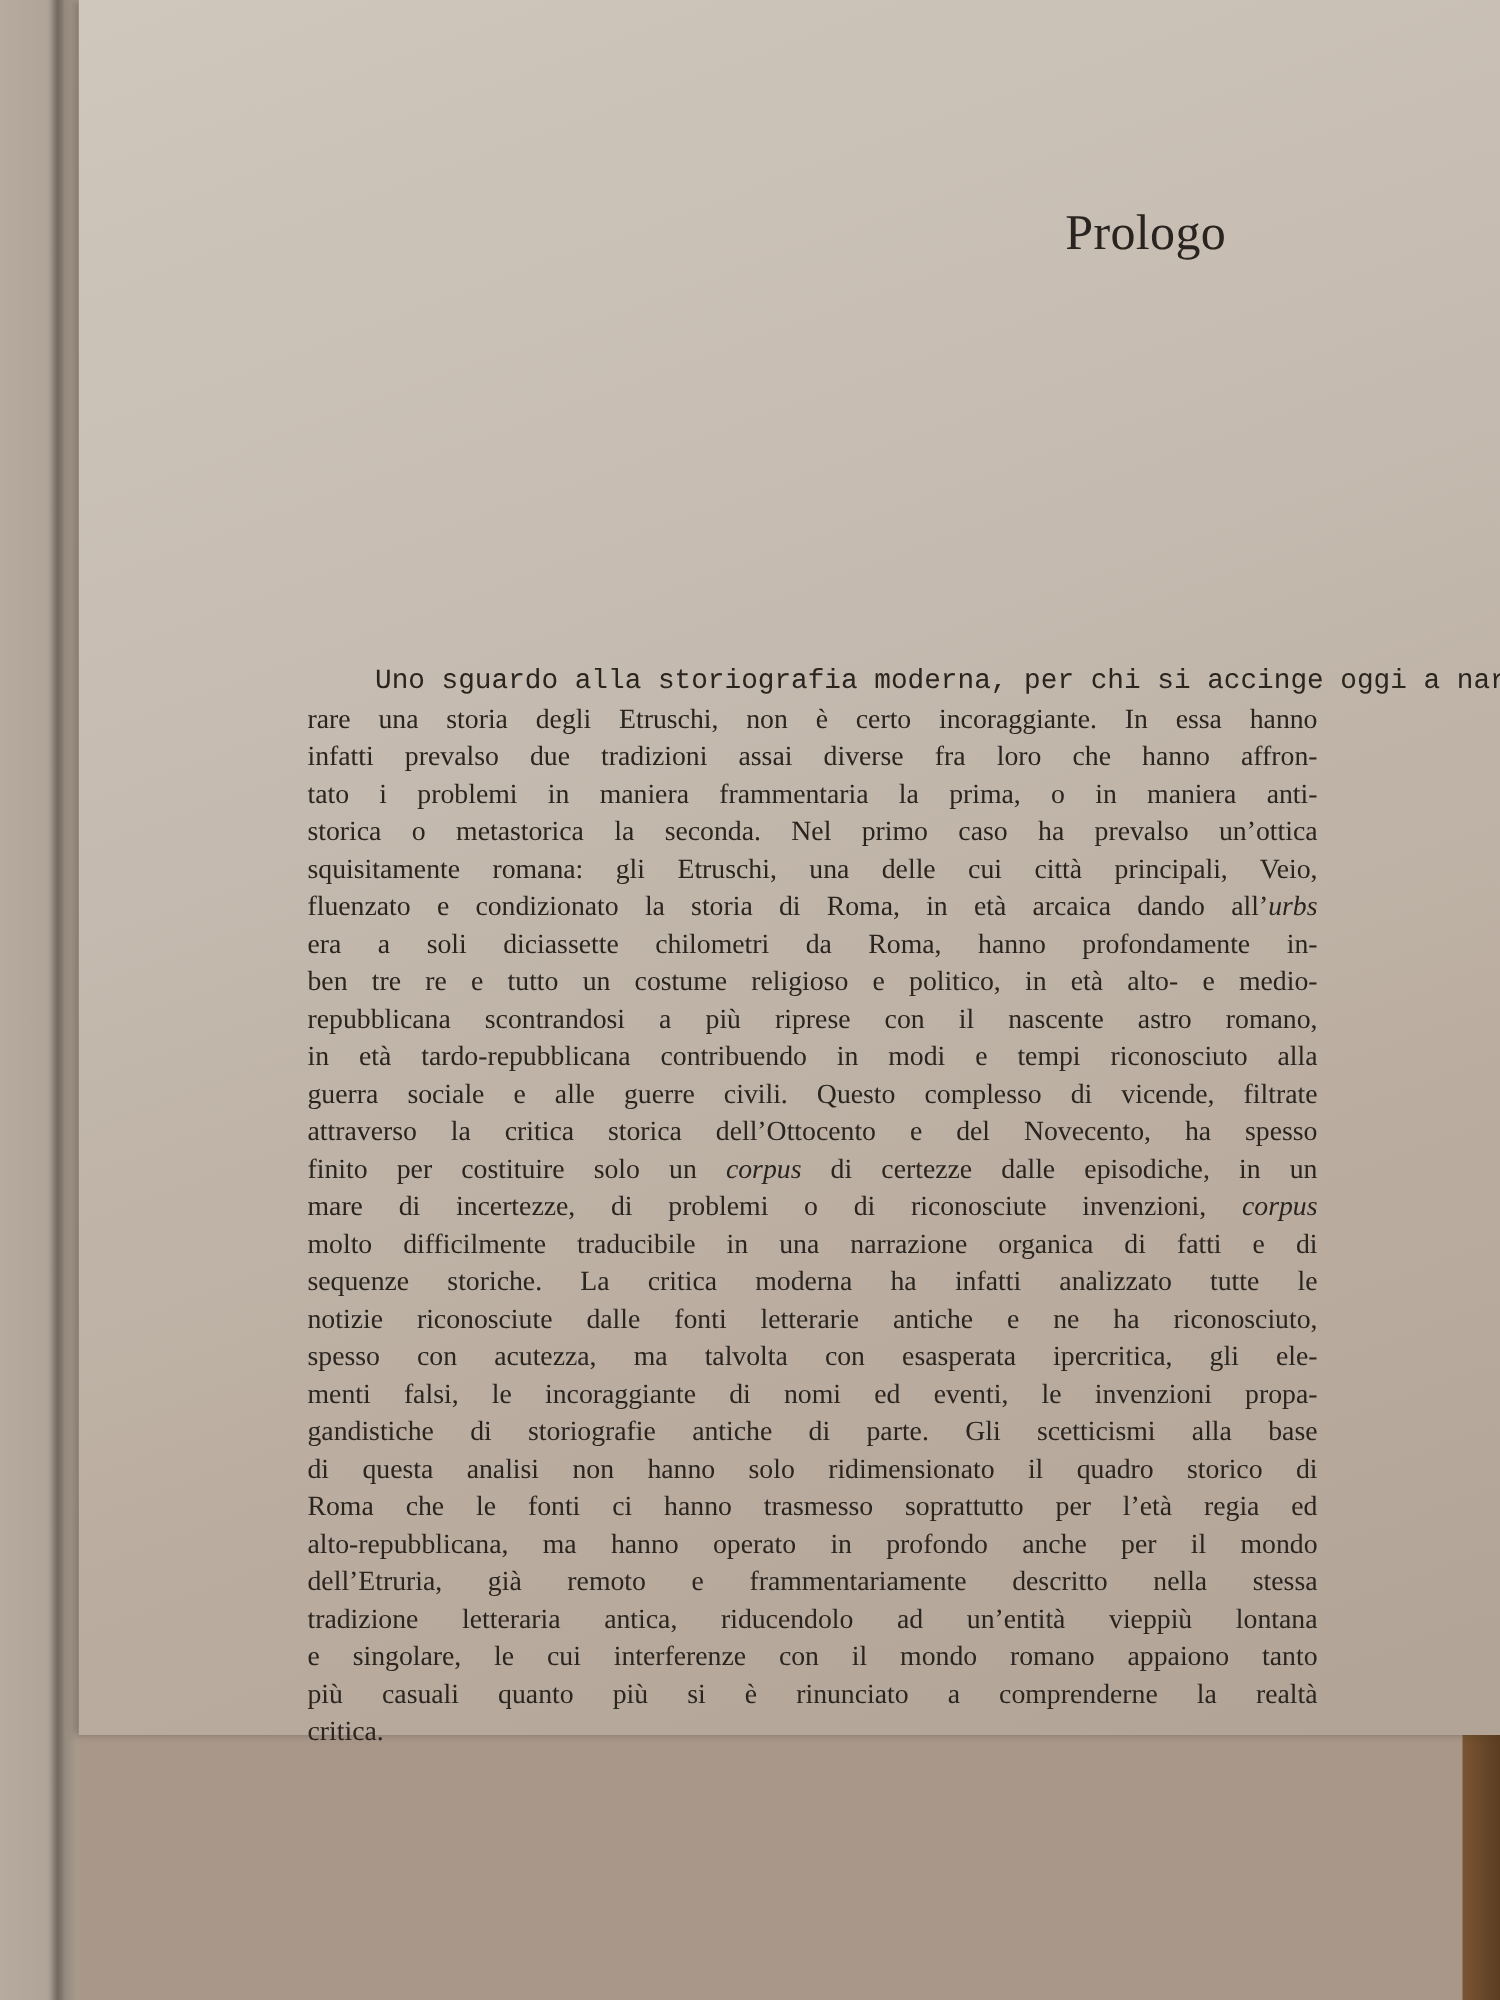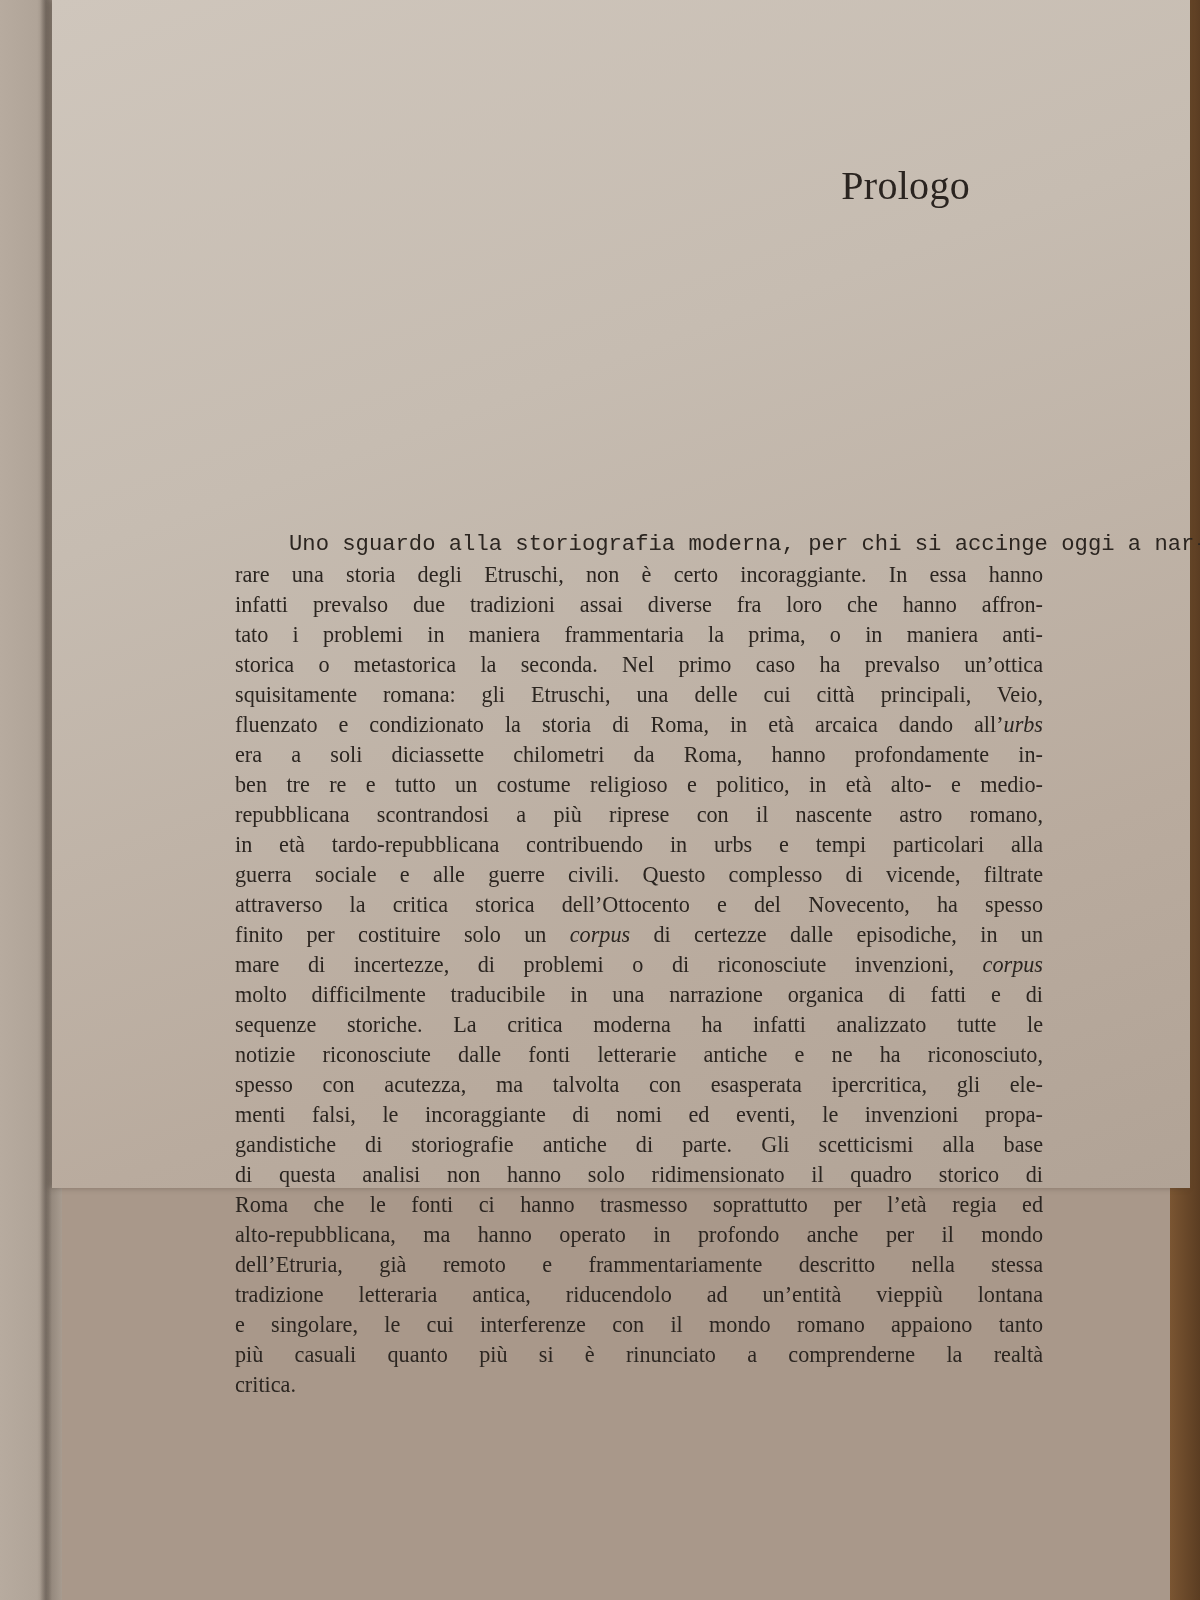--- a/index.html
+++ b/index.html
@@ -29,22 +29,22 @@
     }
     
     .wood {
       position: absolute;
       right: 0; top: 0;
       width: 30px; height: 1600px;
       background: linear-gradient(to right, #7a5532, #5b3d22);
     }
     .page {
       position: absolute;
-      left: 52px; top: 0;
-      width: 1138px; height: 1188px;
+      left: 63px; top: 0;
+      width: 1138px; height: 1388px;
       background: linear-gradient(160deg, #cfc6bc 0%, #c6bcb1 35%, #b9ab9e 75%, #b1a396 100%);
       box-shadow: -3px 0 6px rgba(60,50,40,0.35);
     }
     .chapter-title {
       position: absolute;
       right: 220px;
       top: 162px;
       font-size: 40px;
       color: #2a2420;
       letter-spacing: 0.3px;
@@ -92,21 +92,21 @@
     <span class="line first">Uno sguardo alla storiografia moderna, per chi si accinge oggi a nar-</span>
     <span class="line">rare una storia degli Etruschi, non è certo incoraggiante. In essa hanno</span>
     <span class="line">infatti prevalso due tradizioni assai diverse fra loro che hanno affron-</span>
     <span class="line">tato i problemi in maniera frammentaria la prima, o in maniera anti-</span>
     <span class="line">storica o metastorica la seconda. Nel primo caso ha prevalso un’ottica</span>
     <span class="line">squisitamente romana: gli Etruschi, una delle cui città principali, Veio,</span>
     <span class="line"><span>fluenzato e condizionato la storia di Roma, in età arcaica dando all’</span><span class="ital">urbs</span><span></span></span>
     <span class="line">era a soli diciassette chilometri da Roma, hanno profondamente in-</span>
     <span class="line">ben tre re e tutto un costume religioso e politico, in età alto- e medio-</span>
     <span class="line">repubblicana scontrandosi a più riprese con il nascente astro romano,</span>
-    <span class="line">in età tardo-repubblicana contribuendo in urbs e tempi particolari alla</span>
+    <span class="line">in età tardo-repubblicana contribuendo in modi e tempi riconosciuto alla</span>
     <span class="line">guerra sociale e alle guerre civili. Questo complesso di vicende, filtrate</span>
     <span class="line">attraverso la critica storica dell’Ottocento e del Novecento, ha spesso</span>
     <span class="line"><span>finito per costituire solo un </span><span class="ital">corpus</span><span> di certezze dalle episodiche, in un</span></span>
     <span class="line"><span>mare di incertezze, di problemi o di riconosciute invenzioni, </span><span class="ital">corpus</span><span></span></span>
     <span class="line">molto difficilmente traducibile in una narrazione organica di fatti e di</span>
     <span class="line">sequenze storiche. La critica moderna ha infatti analizzato tutte le</span>
     <span class="line">notizie riconosciute dalle fonti letterarie antiche e ne ha riconosciuto,</span>
     <span class="line">spesso con acutezza, ma talvolta con esasperata ipercritica, gli ele-</span>
     <span class="line">menti falsi, le incoraggiante di nomi ed eventi, le invenzioni propa-</span>
     <span class="line">gandistiche di storiografie antiche di parte. Gli scetticismi alla base</span>

